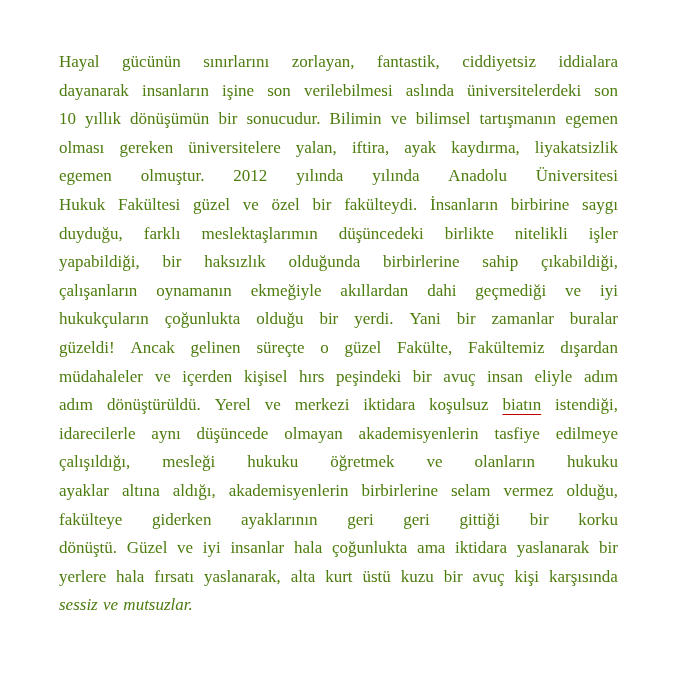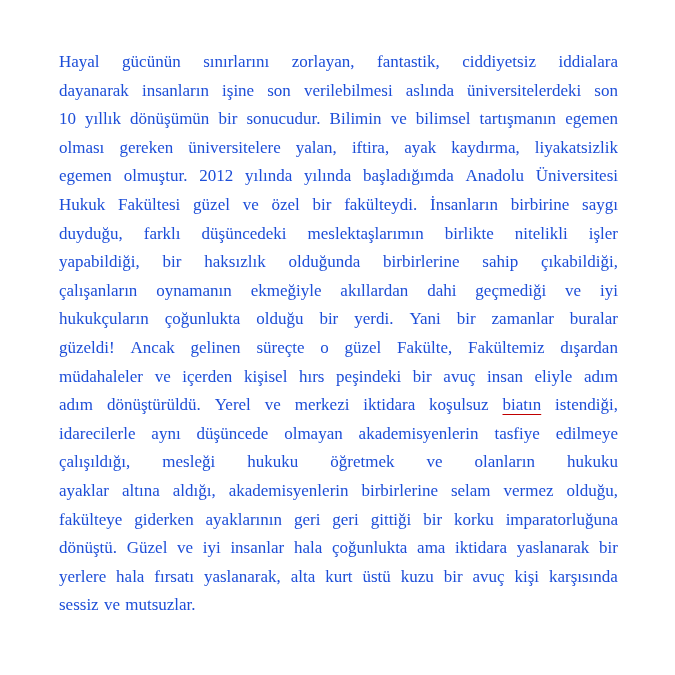--- a/index.html
+++ b/index.html
@@ -33,40 +33,41 @@
     display: flex;
     justify-content: space-between;
     height: 28.6px;
     align-items: baseline;
     overflow: hidden;
   }
   .line.last {
     display: block;
     text-align: left;
     word-spacing: 0.06em;
+    font-style: italic;
   }
   .word {
     white-space: pre;
     flex: 0 0 auto;
   }
   .spell-error {
     text-decoration-line: underline;
     text-decoration-style: wavy;
     text-decoration-color: #c00000;
     text-decoration-thickness: 1px;
     text-underline-offset: 4px;
     text-decoration-skip-ink: none;
     text-decoration: underline;
   }
 </style>
 </head>
 <body>
 
 <div class="page">
-  <div class="text-block" style="color: #1d4ed8;">
+  <div class="text-block" style="color: #4d7c0f;">
       <div class="line">
         <span class="word">Hayal</span>
         <span class="word">gücünün</span>
         <span class="word">sınırlarını</span>
         <span class="word">zorlayan,</span>
         <span class="word">fantastik,</span>
         <span class="word">ciddiyetsiz</span>
         <span class="word">iddialara</span>
       </div>
       <div class="line">
@@ -100,41 +101,40 @@
         <span class="word">ayak</span>
         <span class="word">kaydırma,</span>
         <span class="word">liyakatsizlik</span>
       </div>
       <div class="line">
         <span class="word">egemen</span>
         <span class="word">olmuştur.</span>
         <span class="word">2012</span>
         <span class="word">yılında</span>
         <span class="word">yılında</span>
-        <span class="word">başladığımda</span>
         <span class="word">Anadolu</span>
         <span class="word">Üniversitesi</span>
       </div>
       <div class="line">
         <span class="word">Hukuk</span>
         <span class="word">Fakültesi</span>
         <span class="word">güzel</span>
         <span class="word">ve</span>
         <span class="word">özel</span>
         <span class="word">bir</span>
         <span class="word">fakülteydi.</span>
         <span class="word">İnsanların</span>
         <span class="word">birbirine</span>
         <span class="word">saygı</span>
       </div>
       <div class="line">
         <span class="word">duyduğu,</span>
         <span class="word">farklı</span>
+        <span class="word">meslektaşlarımın</span>
         <span class="word">düşüncedeki</span>
-        <span class="word">meslektaşlarımın</span>
         <span class="word">birlikte</span>
         <span class="word">nitelikli</span>
         <span class="word">işler</span>
       </div>
       <div class="line">
         <span class="word">yapabildiği,</span>
         <span class="word">bir</span>
         <span class="word">haksızlık</span>
         <span class="word">olduğunda</span>
         <span class="word">birbirlerine</span>
@@ -227,21 +227,20 @@
       </div>
       <div class="line">
         <span class="word">fakülteye</span>
         <span class="word">giderken</span>
         <span class="word">ayaklarının</span>
         <span class="word">geri</span>
         <span class="word">geri</span>
         <span class="word">gittiği</span>
         <span class="word">bir</span>
         <span class="word">korku</span>
-        <span class="word">imparatorluğuna</span>
       </div>
       <div class="line">
         <span class="word">dönüştü.</span>
         <span class="word">Güzel</span>
         <span class="word">ve</span>
         <span class="word">iyi</span>
         <span class="word">insanlar</span>
         <span class="word">hala</span>
         <span class="word">çoğunlukta</span>
         <span class="word">ama</span>

